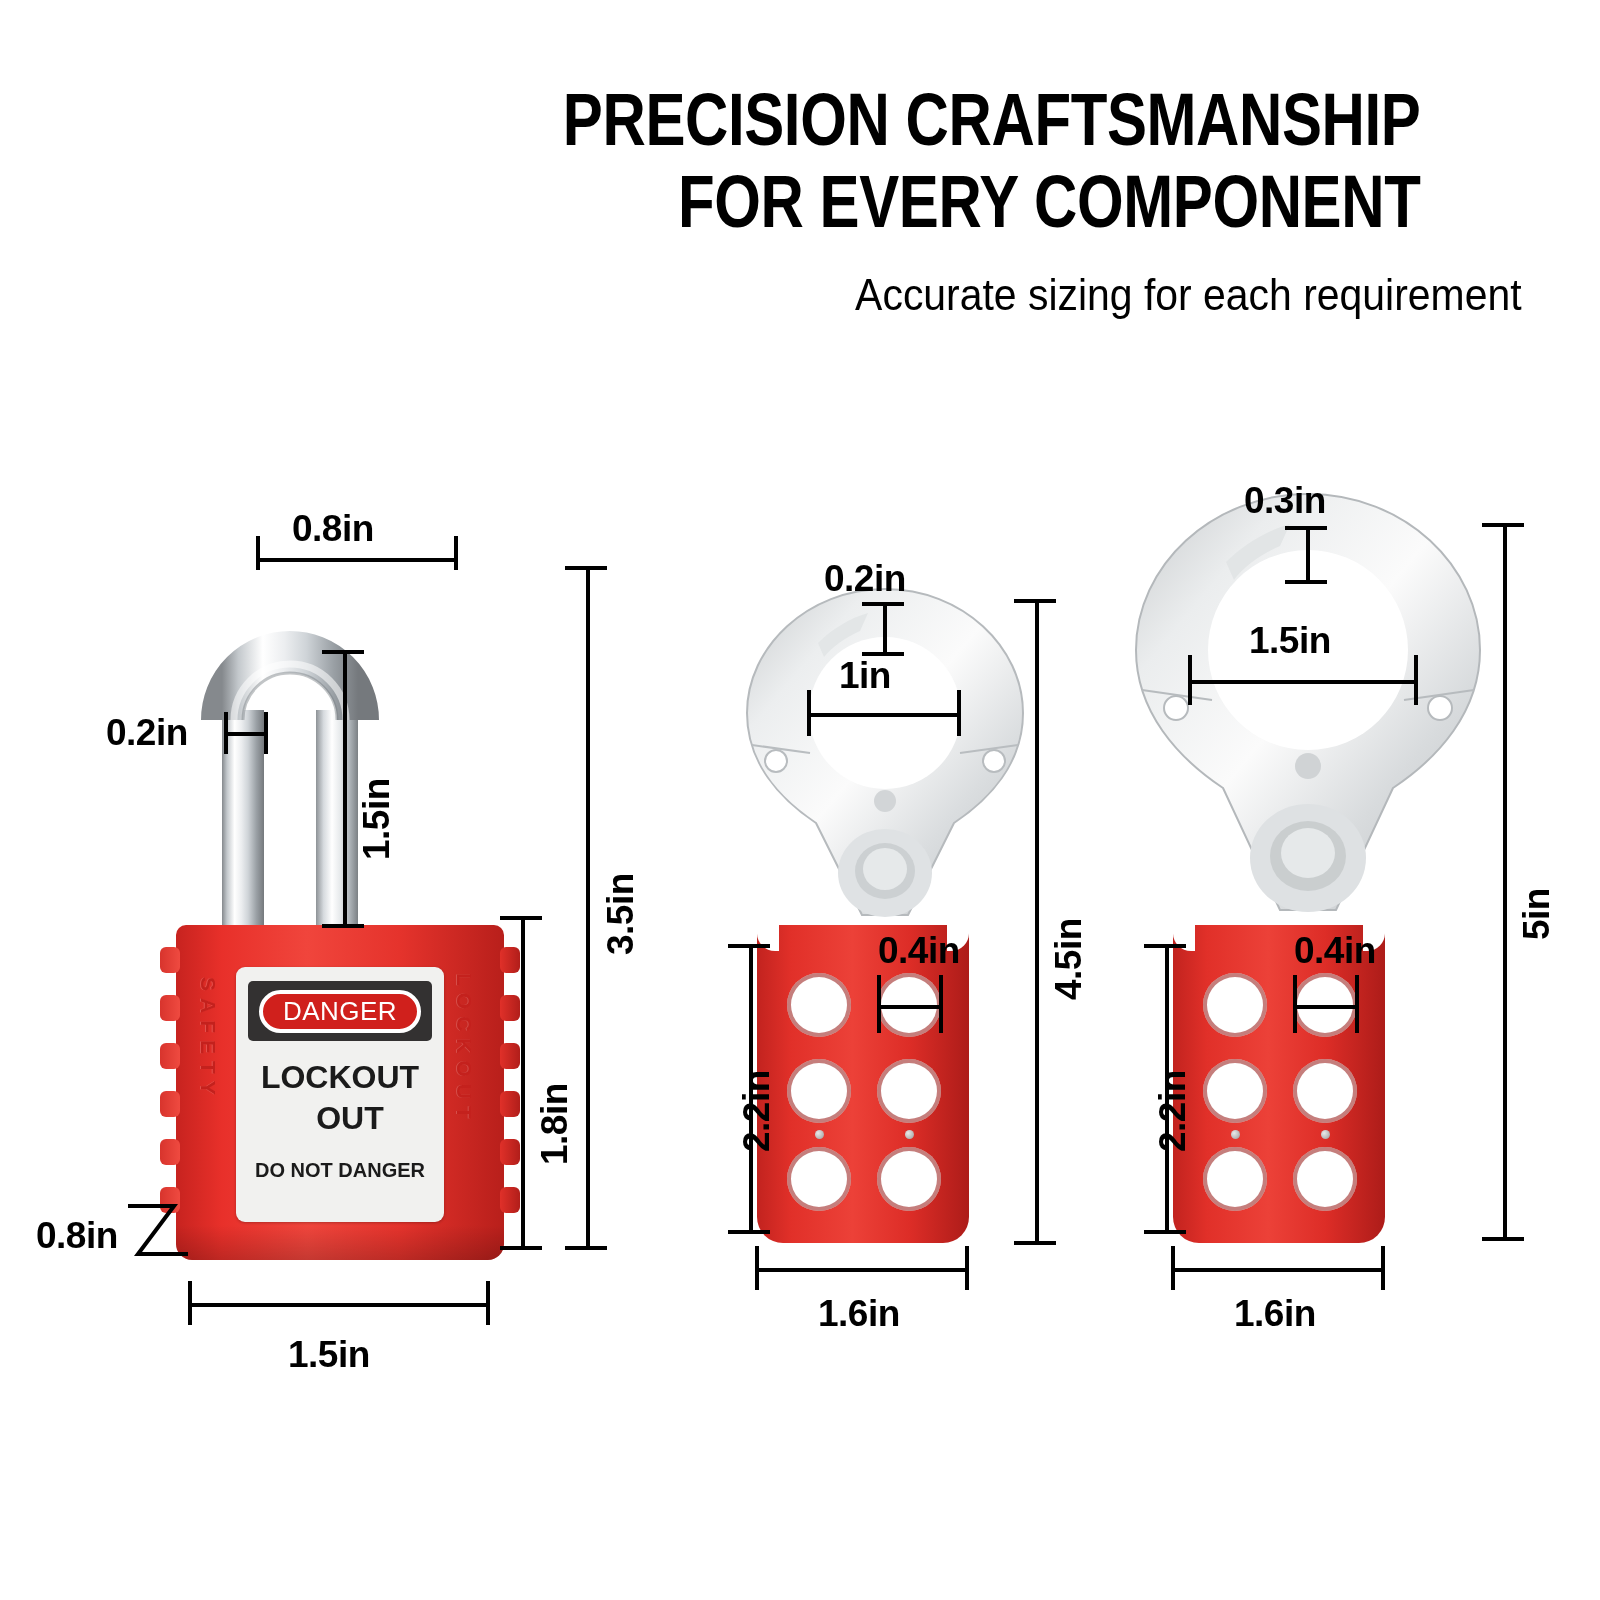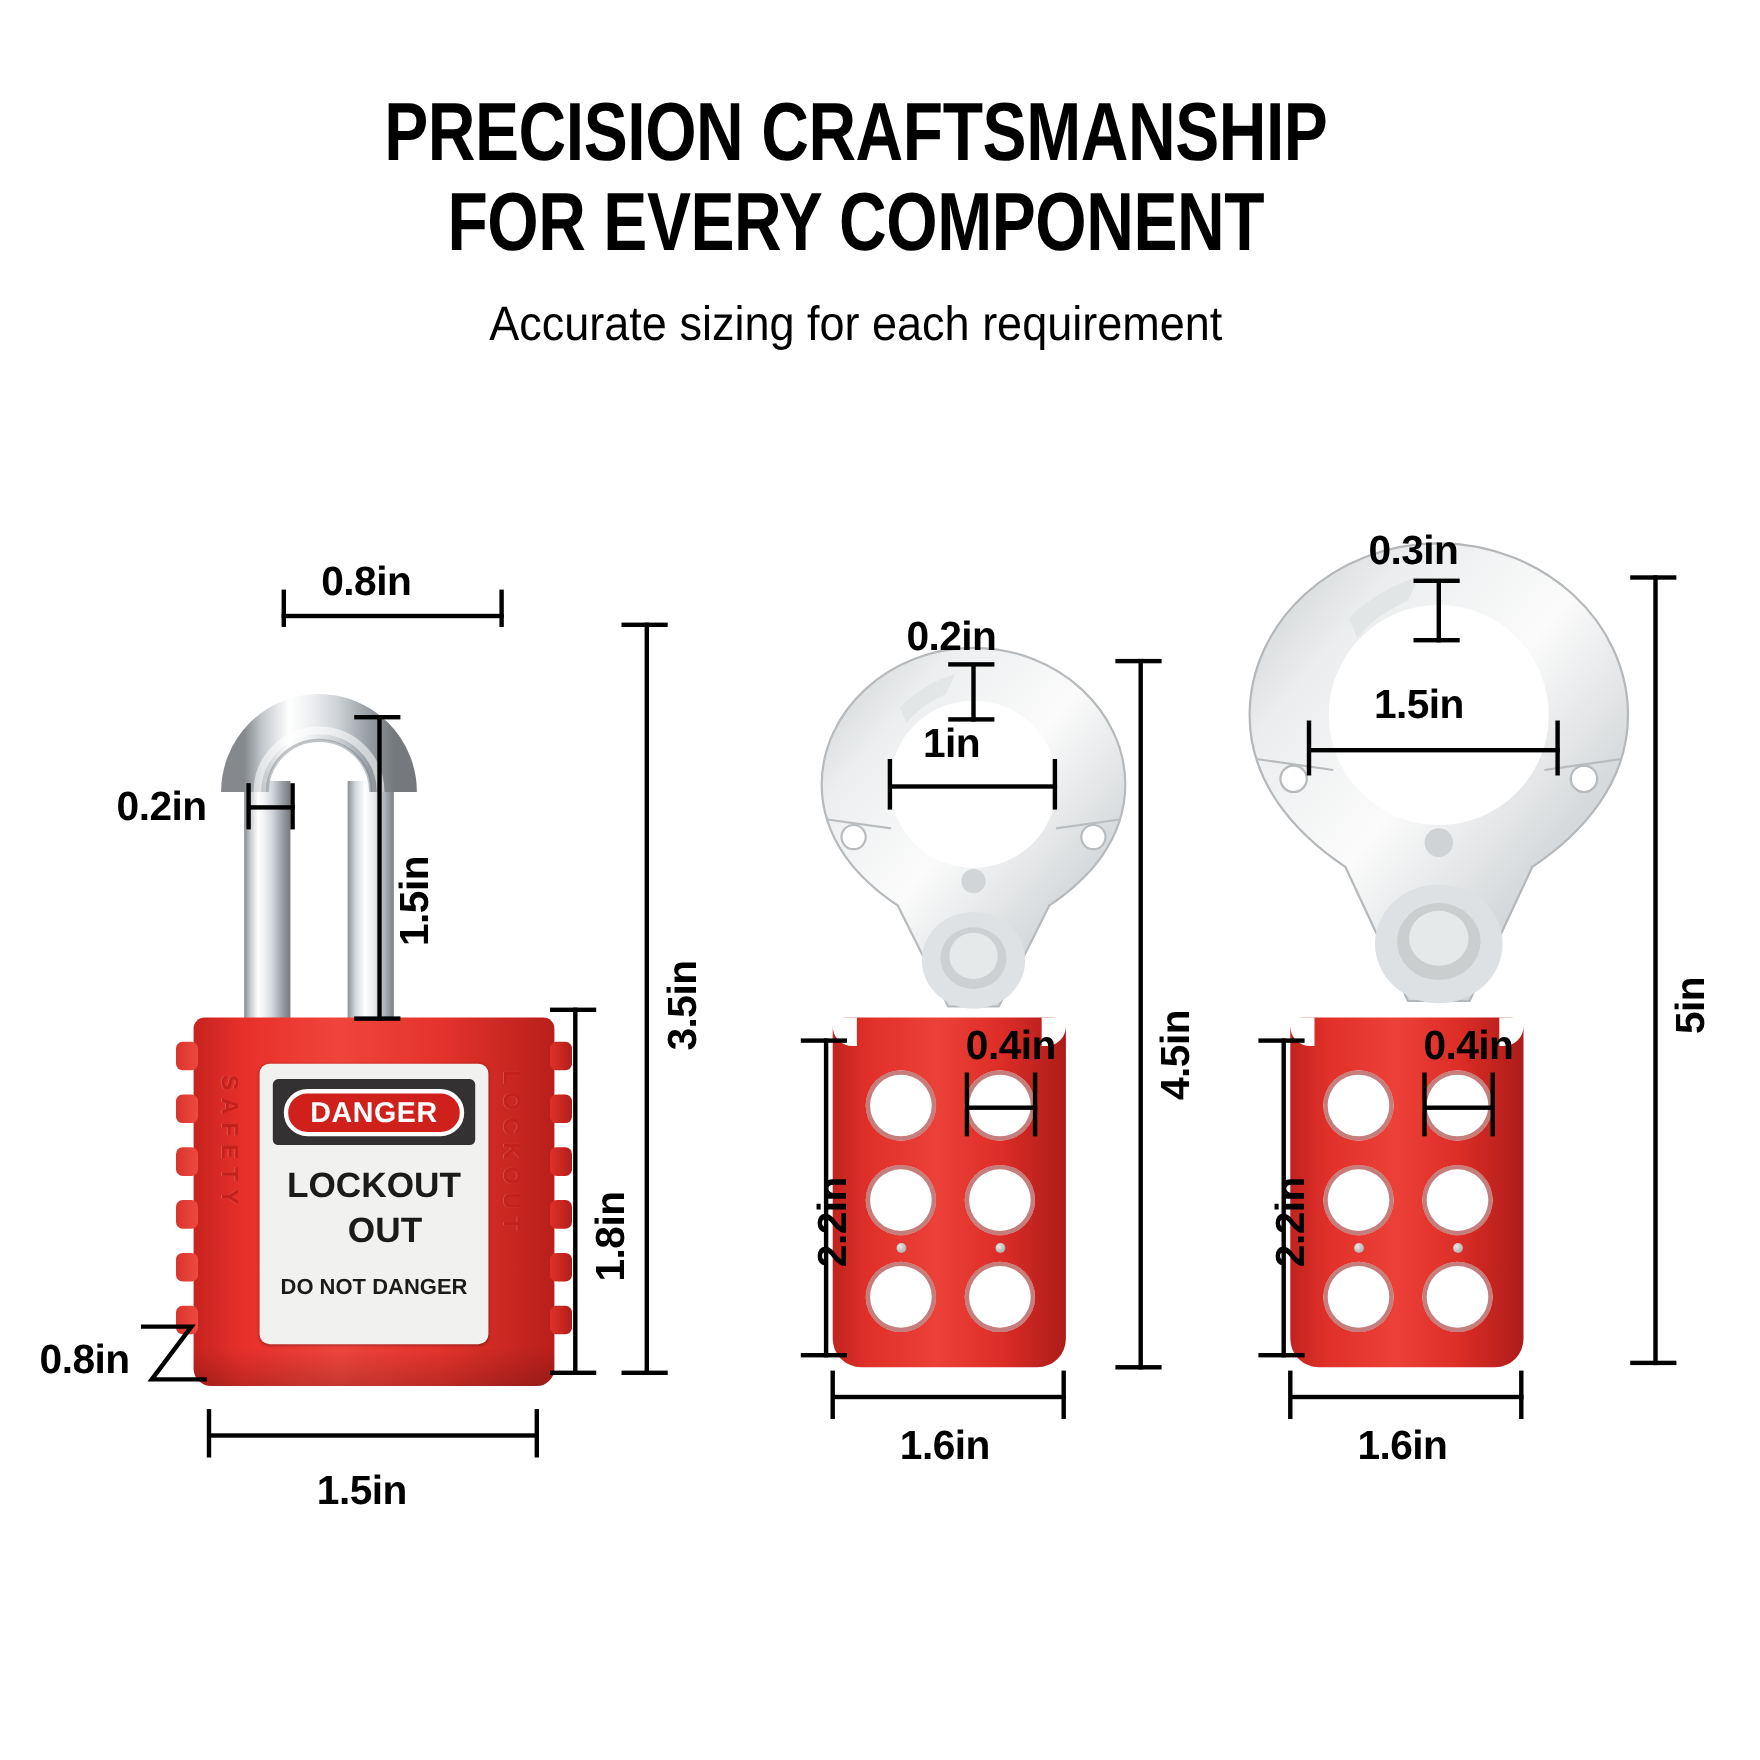--- a/index.html
+++ b/index.html
@@ -1,20 +1,20 @@
 <!DOCTYPE html>
 <html><head>
 <meta charset="utf-8">
 <style>
   html,body{margin:0;padding:0;background:#ffffff;}
   body{width:1600px;height:1600px;position:relative;overflow:hidden;
        font-family:"Liberation Sans","DejaVu Sans",sans-serif;color:#000;}
 
   
-  #header{position:absolute;left:0;top:0;width:1556px;text-align:center;}
+  #header{position:absolute;left:0;top:0;width:1556px;text-align:right;padding-left:20px;}
   .h-line{font-weight:bold;font-size:75px;line-height:82px;letter-spacing:-0.5px;
           transform:scaleX(0.80);transform-origin:center center;white-space:nowrap;}
   #head-l1{margin-top:78px;}
   #subtitle{font-size:44px;font-weight:normal;margin-top:28px;
             transform:scaleX(0.93);transform-origin:center center;white-space:nowrap;}
 
   
   .dimlabel{position:absolute;font-weight:bold;font-size:37px;color:#000;white-space:nowrap;
             letter-spacing:-0.5px;}
   .dimlabel.vert{transform-origin:left top;transform:rotate(-90deg);}
@@ -41,21 +41,21 @@
       background:linear-gradient(to right,#d8342d,#ef4a40);}
   .ridge.l{left:0px;}
   .ridge.r{right:0px;background:linear-gradient(to left,#b11e1a,#e03029);}
   .sidetext{position:absolute;font-weight:bold;font-size:21px;color:#c4211d;
       writing-mode:vertical-rl;letter-spacing:7px;text-shadow:0 1px 0 rgba(255,255,255,.18);}
   #label{position:absolute;left:76px;top:42px;width:208px;height:255px;
       background:#f1f1ef;border-radius:9px;box-shadow:0 1px 3px rgba(0,0,0,.25);}
   #dangerbar{position:absolute;left:12px;top:14px;width:184px;height:60px;
       background:#333131;border-radius:5px;display:flex;align-items:center;justify-content:center;}
   #dangeroval{background:#d0201c;border:4px solid #ffffff;border-radius:24px;
-      padding:2px 20px;color:#ffffff;font-weight:bold;font-size:26px;letter-spacing:0.5px;}
+      padding:2px 20px;color:#ffffff;font-weight:normal;font-size:26px;letter-spacing:0.5px;}
   .lbl-line{position:absolute;width:208px;text-align:center;font-weight:bold;color:#1b1b1b;}
   #lbl-locked{top:92px;font-size:32px;}
   #lbl-out{top:133px;font-size:32px;margin-left:10px;}
   #lbl-dnr{top:192px;font-size:20px;}
   .haspbody{position:absolute;
       background:linear-gradient(to right,#c2231f 0%,#e13029 16%,#ec4138 45%,#dd2d27 72%,#ad1c19 100%);
       border-radius:12px 12px 26px 26px;}
   .hole{position:absolute;border-radius:50%;background:#ffffff;
       box-shadow:inset 0 0 0 4px rgba(150,20,16,0.55);}
   .rivet{position:absolute;width:9px;height:9px;border-radius:50%;

